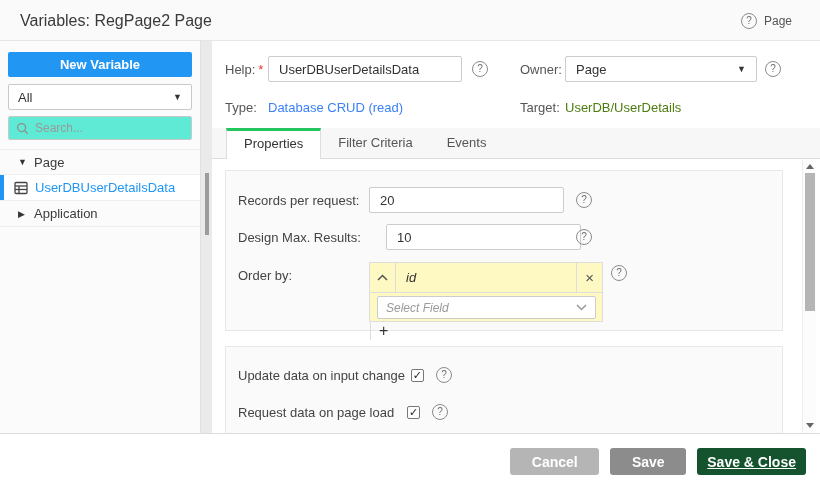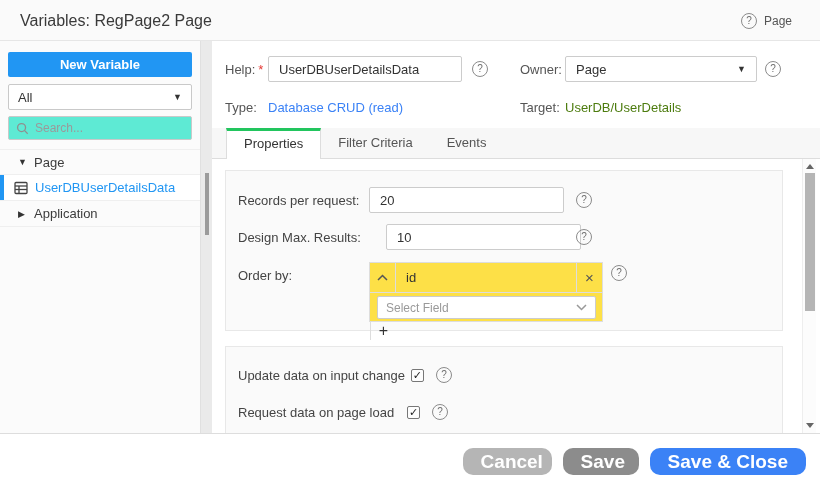--- a/index.html
+++ b/index.html
@@ -51,21 +51,21 @@
   .tab { height:31px; line-height:30px; padding:0 17px; color:#555; cursor:pointer; font-size:13px; }
   .tab.active { background:#fff; color:#333; border-left:1px solid #ddd; border-right:1px solid #ddd; border-top:3px solid #22c55e; line-height:26px; margin-bottom:-1px; }
 
   
   .panel { position:absolute; left:13px; width:558px; background:#fafafa; border:1px solid #e8e8e8; }
   .panel1 { top:129px; height:161px; }
   .panel2 { top:305px; height:110px; }
   .p-label { position:absolute; left:12px; color:#444; }
 
   
-  .orderby { position:absolute; left:143px; top:91px; width:234px; background:#fde047; border:1px solid #ddd; }
+  .orderby { position:absolute; left:143px; top:91px; width:234px; background:#fef9c3; border:1px solid #ddd;font-style:italic; }
   .ob-row { display:flex; height:29px; }
   .ob-row + .ob-row { border-top:1px solid #ddd;flex-direction:column; }
   .ob-cell { display:flex; align-items:center; justify-content:center; }
   .ob-sort { width:26px; border-right:1px solid #ddd; cursor:pointer; }
   .ob-field { flex:1; justify-content:flex-start; padding-left:10px; color:#333; }
   .ob-remove { width:26px; border-left:1px solid #ddd; color:#555; font-size:15px; cursor:pointer; }
   .ob-selwrap { flex:1; padding:3px 6px 3px 7px; }
   .ob-select { height:23px; width:100%; border:1px solid #ccc; border-radius:2px; display:flex; align-items:center; padding:0 8px; color:#9a9a9a; font-size:12px; background:#fff; cursor:pointer; }
   .ob-select svg { margin-left:auto; }
   .ob-add { width:26px; border-left:1px solid #ddd; color:#333; font-size:16px; cursor:pointer; }
@@ -78,24 +78,24 @@
   
   .c-scroll { position:absolute; left:590px; top:118px; width:14px; height:274px; background:#fcfcfc; border-left:1px solid #eee; }
   .c-scroll .thumb { position:absolute; left:2px; top:14px; width:10px; height:138px; background:#b5b5b5; }
   .arrow-up, .arrow-down { position:absolute; left:3px; width:0; height:0; border-left:4px solid transparent; border-right:4px solid transparent; }
   .arrow-up { top:5px; border-bottom:5px solid #666; }
   .arrow-down { bottom:5px; border-top:5px solid #666; }
 
   
   .footer { position:absolute; left:0; top:433px; width:820px; height:53px; background:#fff; border-top:1px solid #ddd; }
   .footer .btns { position:absolute; right:14px; top:14px; display:flex; gap:11px; }
-  .fbtn { height:27px; border:none; border-radius:10px; color:#fff; font-weight:bold; font-size:19px; padding:0 18px; cursor:pointer; font-family:inherit; }
+  .fbtn { height:27px; border:none; border-radius:3px; color:#fff; font-weight:bold; font-size:14px; padding:0 10px; cursor:pointer; font-family:inherit; }
   .fbtn.cancel { background:#b5b5b5; width:89px; }
   .fbtn.save { background:#8c8c8c; width:76px; }
-  .fbtn.saveclose { background:#3b82f6; }
+  .fbtn.saveclose { background:#14532d;text-decoration:underline; }
 </style>
 </head>
 <body>
 
 <div id="app">
 
   <div class="hdr">
     <div class="hdr-title">Variables: RegPage2 Page</div>
     <div class="hdr-help">
       <span class="qicon">?</span>

